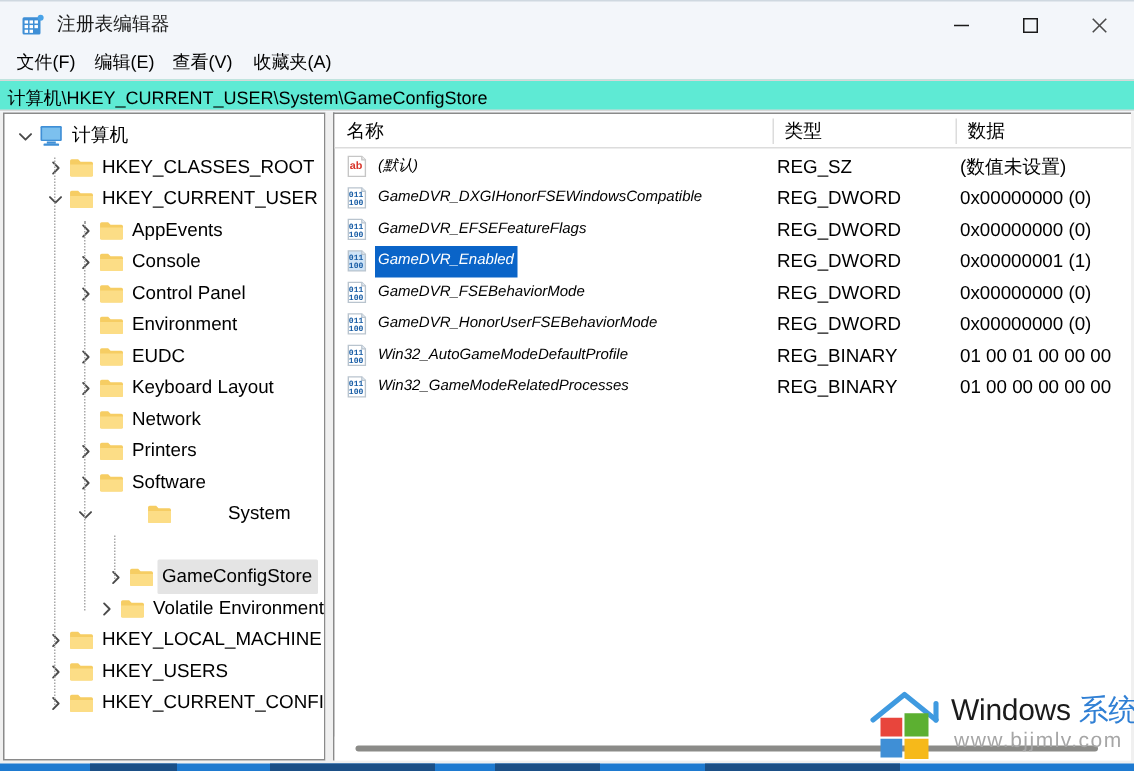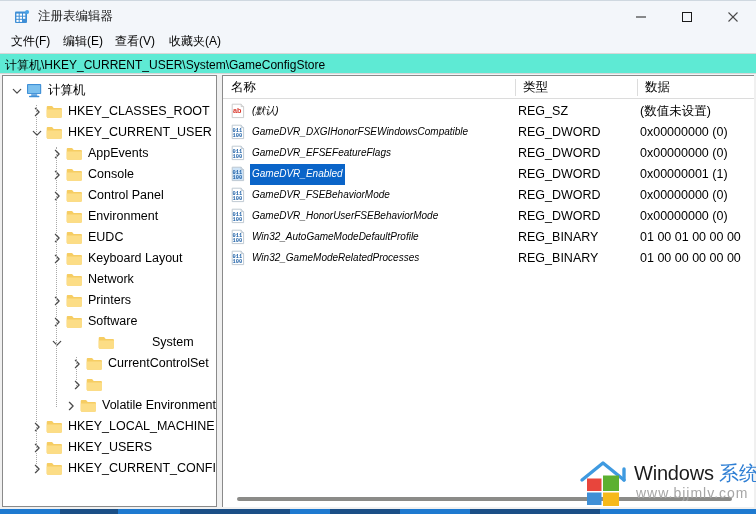--- a/index.html
+++ b/index.html
@@ -537,46 +537,33 @@
             </svg>
           </span>
           <span class="folder">
             <svg width="17" height="14" viewBox="0 0 17 14">
               <path d="M0.7 2.2 A1.1 1.1 0 0 1 1.8 1.1 H6.1 L7.7 2.9 H14.9 A1.1 1.1 0 0 1 16 4 V11.6 A1.1 1.1 0 0 1 14.9 12.7 H1.8 A1.1 1.1 0 0 1 0.7 11.6 Z" fill="#f6cd63"></path>
               <path d="M0.7 4.6 H16 V11.6 A1.1 1.1 0 0 1 14.9 12.7 H1.8 A1.1 1.1 0 0 1 0.7 11.6 Z" fill="#fcdd86"></path>
             </svg>
           </span>
           <span class="lbl">System</span>
         </div>
-        <div class="tnode" style="top: 277px; left: 66px;">
-          <span class="chev">
-            <svg width="10" height="10" viewBox="0 0 10 10">
-              <path d="M3.4 1.3 L7.1 5 L3.4 8.7" fill="none" stroke="#4a4a4a" stroke-width="1.25" stroke-linecap="round" stroke-linejoin="round"></path>
-            </svg>
-          </span>
-          <span class="folder">
-            <svg width="17" height="14" viewBox="0 0 17 14">
-              <path d="M0.7 2.2 A1.1 1.1 0 0 1 1.8 1.1 H6.1 L7.7 2.9 H14.9 A1.1 1.1 0 0 1 16 4 V11.6 A1.1 1.1 0 0 1 14.9 12.7 H1.8 A1.1 1.1 0 0 1 0.7 11.6 Z" fill="#f6cd63"></path>
-              <path d="M0.7 4.6 H16 V11.6 A1.1 1.1 0 0 1 14.9 12.7 H1.8 A1.1 1.1 0 0 1 0.7 11.6 Z" fill="#fcdd86"></path>
-            </svg>
-          </span>
-          <span class="lbl">CurrentControlSet</span>
-        </div>
         <div class="tnode sel" style="top: 298px; left: 66px;">
           <span class="chev">
             <svg width="10" height="10" viewBox="0 0 10 10">
               <path d="M3.4 1.3 L7.1 5 L3.4 8.7" fill="none" stroke="#4a4a4a" stroke-width="1.25" stroke-linecap="round" stroke-linejoin="round"></path>
             </svg>
           </span>
           <span class="folder">
             <svg width="17" height="14" viewBox="0 0 17 14">
               <path d="M0.7 2.2 A1.1 1.1 0 0 1 1.8 1.1 H6.1 L7.7 2.9 H14.9 A1.1 1.1 0 0 1 16 4 V11.6 A1.1 1.1 0 0 1 14.9 12.7 H1.8 A1.1 1.1 0 0 1 0.7 11.6 Z" fill="#f6cd63"></path>
               <path d="M0.7 4.6 H16 V11.6 A1.1 1.1 0 0 1 14.9 12.7 H1.8 A1.1 1.1 0 0 1 0.7 11.6 Z" fill="#fcdd86"></path>
             </svg>
           </span>
+          <span class="lbl">GameConfigStore</span>
         </div>
         <div class="tnode" style="top: 319px; left: 60px;">
           <span class="chev">
             <svg width="10" height="10" viewBox="0 0 10 10">
               <path d="M3.4 1.3 L7.1 5 L3.4 8.7" fill="none" stroke="#4a4a4a" stroke-width="1.25" stroke-linecap="round" stroke-linejoin="round"></path>
             </svg>
           </span>
           <span class="folder">
             <svg width="17" height="14" viewBox="0 0 17 14">
               <path d="M0.7 2.2 A1.1 1.1 0 0 1 1.8 1.1 H6.1 L7.7 2.9 H14.9 A1.1 1.1 0 0 1 16 4 V11.6 A1.1 1.1 0 0 1 14.9 12.7 H1.8 A1.1 1.1 0 0 1 0.7 11.6 Z" fill="#f6cd63"></path>

